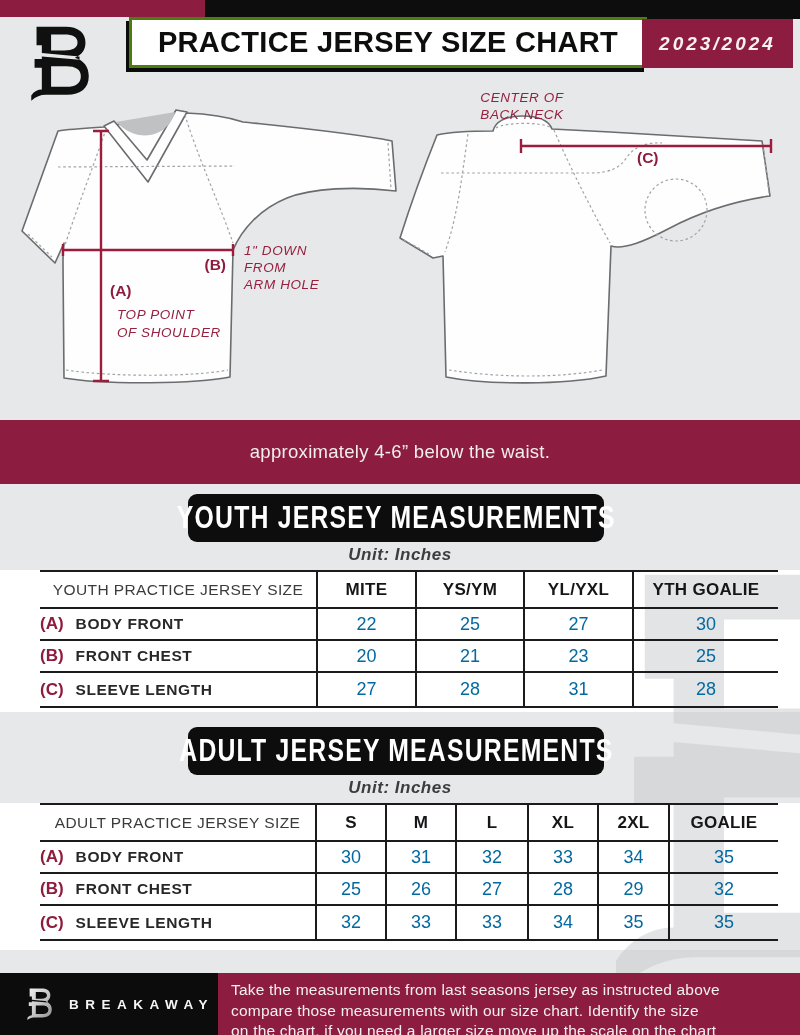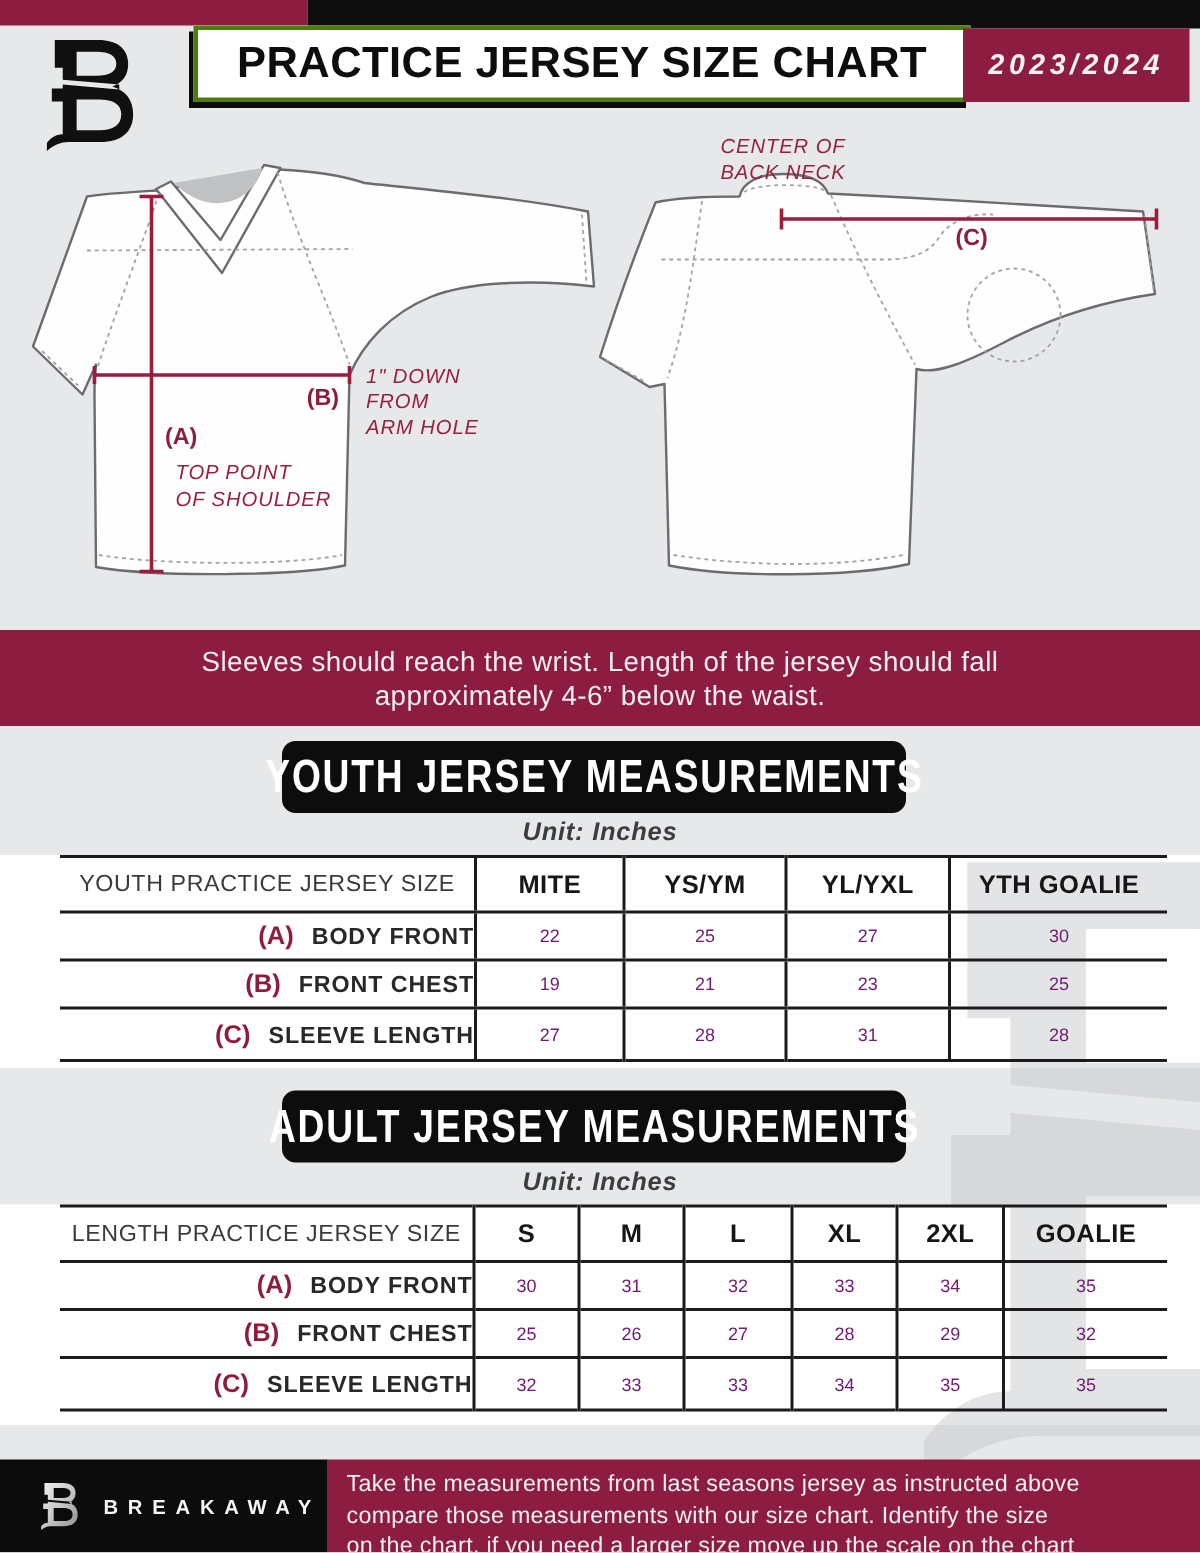--- a/index.html
+++ b/index.html
@@ -57,22 +57,22 @@
   
   .tbl-wrap{left:40px;z-index:2;}
   table.meas-table{border-collapse:collapse;table-layout:fixed;width:738px;
     border-top:2.5px solid #1b1b1d;border-bottom:2.5px solid #1b1b1d;}
   table.meas-table td{padding:0;border-bottom:2px solid #1b1b1d;overflow:hidden;white-space:nowrap;}
   table.meas-table tr:last-child td{border-bottom:none;}
   table.meas-table td.sep{border-left:2px solid #1b1b1d;}
   tr.h-head{height:37px;} tr.h-row{height:32px;} tr.h-last{height:35px;}
   td.first-head{text-align:center;font-size:15.5px;color:#3a3b3d;letter-spacing:.4px;}
   td.col-head{text-align:center;font-weight:bold;font-size:17px;color:#161618;letter-spacing:.3px;margin-left:44px;}
-  td.val{text-align:center;font-size:12px;color:#701a75;}
-  td.label-cell{padding-left:32px;text-align:right;}
+  td.val{text-align:center;font-size:18px;color:#0369a1;}
+  td.label-cell{padding-left:32px;text-align:left;}
   .row-key{color:#8e1c3c;font-weight:bold;font-size:17px;margin-right:12px;}
   .row-label{color:#28282a;font-weight:bold;font-size:15.5px;letter-spacing:.6px;}
   
   .footer-black{left:0;top:973px;width:218px;height:62px;background:#0c0c0c;z-index:2;
     display:flex;align-items:center;}
   .footer-logo{margin-left:26px;width:28px;height:34px;flex:none;}
   .footer-brand{color:#f5f5f5;font-weight:bold;font-size:13.5px;letter-spacing:6.5px;margin-left:15px;white-space:nowrap;}
   .footer-maroon{left:218px;top:973px;width:582px;height:62px;background:#8c1d40;z-index:2;
     box-sizing:border-box;padding:7px 10px 0 13px;}
   .footer-maroon div{color:#f3eef0;font-size:15.5px;line-height:20.6px;letter-spacing:.2px;white-space:nowrap;}
@@ -146,21 +146,20 @@
     <text class="svg-cap" x="244" y="289">ARM HOLE</text>
     <text class="svg-key" x="110" y="296">(A)</text>
     <text class="svg-cap" x="117" y="319" font-size="14">TOP POINT</text>
     <text class="svg-cap" x="117" y="337" font-size="14">OF SHOULDER</text>
     <text class="svg-key" x="637" y="163">(C)</text>
     <text class="svg-cap" x="522" y="102" text-anchor="middle">CENTER OF</text>
     <text class="svg-cap" x="522" y="119" text-anchor="middle">BACK NECK</text>
   </svg>
 
   <div class="abs banner">
-    <div>Sleeves should reach the wrist. Length of the jersey should fall</div>
     <div>approximately 4-6” below the waist.</div>
   </div>
 
   <div class="abs band band-youth"></div>
   <div class="abs band band-adult"></div>
   <svg class="abs watermark" width="360" height="438" viewBox="0 0 100 118" preserveAspectRatio="none">
     <path fill="#c9cacd" fill-rule="evenodd" d="
       M13,4 L57,4 C76,4 87,13 87,28 C87,40 81,47 71,51 C84,55 92,64 92,79
       C92,97 80,107 59,107 L27,107 C19,107 12,110 5,116 L5,108
       C9,102 15,99 21,99 L21,66 L10,66 L10,53 L21,53 L21,32 L13,32 Z
@@ -193,21 +192,21 @@
       </tr>
       <tr class="h-row">
         <td class="label-cell"><span class="row-key">(A)</span><span class="row-label">BODY FRONT</span></td>
         <td class="val sep">22</td>
         <td class="val sep">25</td>
         <td class="val sep">27</td>
         <td class="val sep">30</td>
       </tr>
       <tr class="h-row">
         <td class="label-cell"><span class="row-key">(B)</span><span class="row-label">FRONT CHEST</span></td>
-        <td class="val sep">19</td>
+        <td class="val sep">20</td>
         <td class="val sep">21</td>
         <td class="val sep">23</td>
         <td class="val sep">25</td>
       </tr>
       <tr class="h-last">
         <td class="label-cell"><span class="row-key">(C)</span><span class="row-label">SLEEVE LENGTH</span></td>
         <td class="val sep">27</td>
         <td class="val sep">28</td>
         <td class="val sep">31</td>
         <td class="val sep">28</td>
@@ -227,21 +226,21 @@
           <col style="width:276px">
           <col style="width:70px">
           <col style="width:70px">
           <col style="width:72px">
           <col style="width:70px">
           <col style="width:71px">
           <col style="width:109px">
         </colgroup>
       <tbody>
           <tr class="h-head">
-        <td class="first-head">LENGTH PRACTICE JERSEY SIZE</td>
+        <td class="first-head">ADULT PRACTICE JERSEY SIZE</td>
         <td class="col-head sep">S</td>
         <td class="col-head sep">M</td>
         <td class="col-head sep">L</td>
         <td class="col-head sep">XL</td>
         <td class="col-head sep">2XL</td>
         <td class="col-head sep">GOALIE</td>
       </tr>
       <tr class="h-row">
         <td class="label-cell"><span class="row-key">(A)</span><span class="row-label">BODY FRONT</span></td>
         <td class="val sep">30</td>

